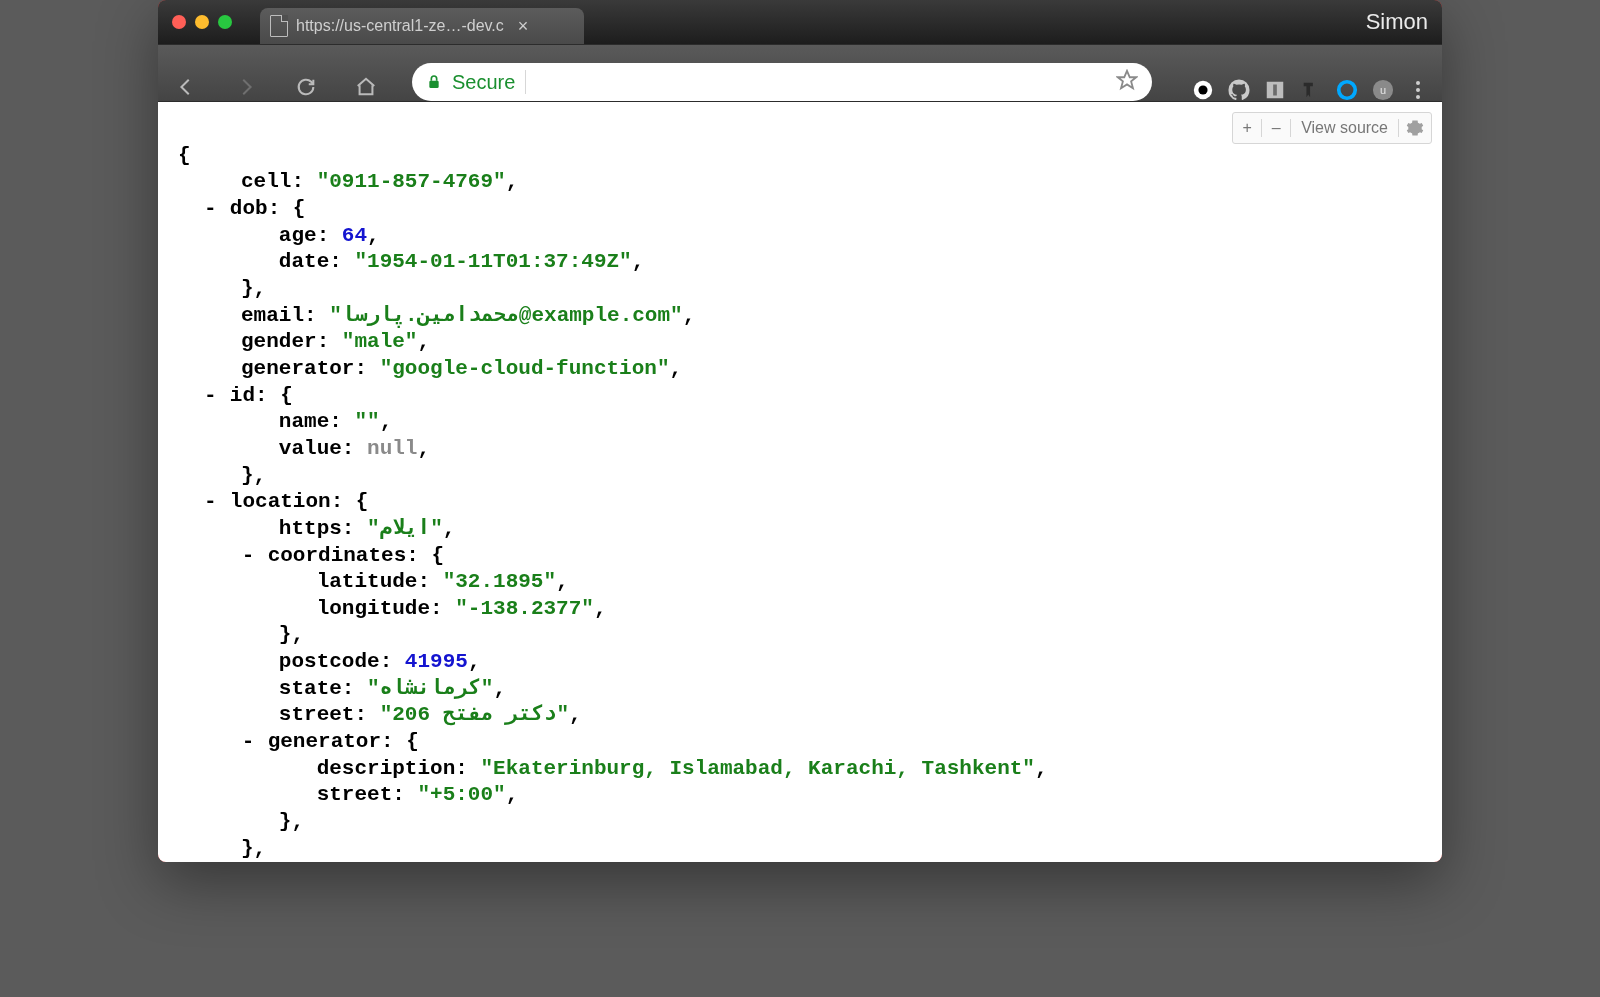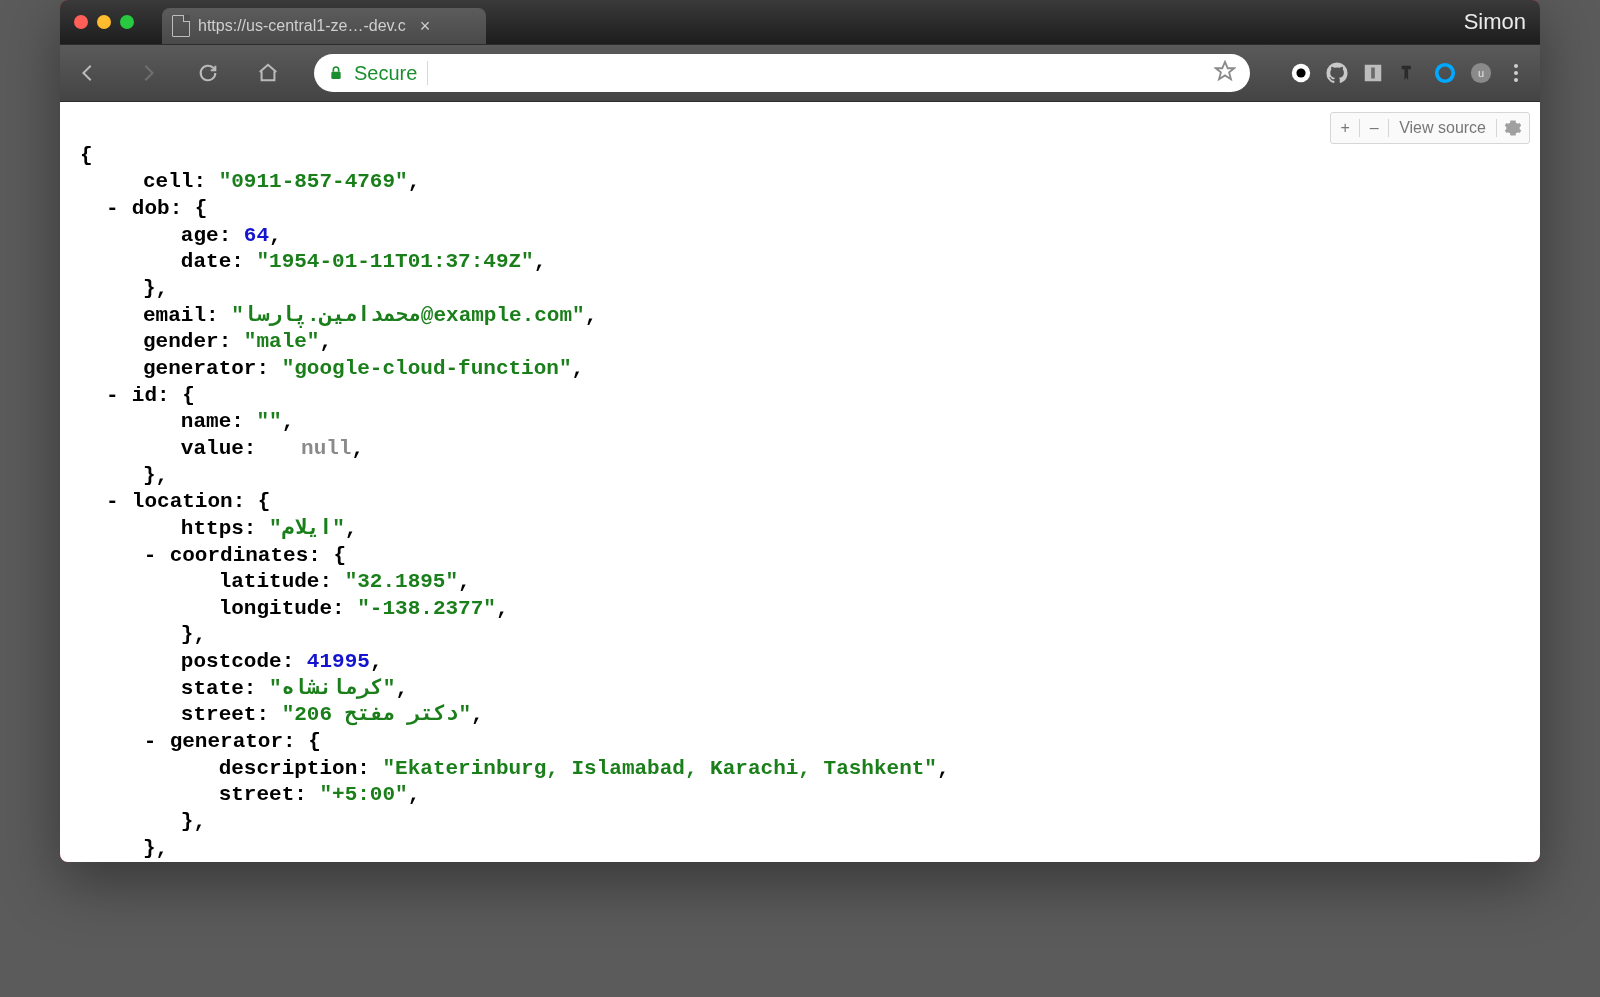--- a/index.html
+++ b/index.html
@@ -1,20 +1,20 @@
 <!DOCTYPE html>
 <html><head>
 <meta charset="utf-8">
 <style>
   html,body{margin:0;padding:0;height:100%;font-family:-apple-system,BlinkMacSystemFont,"Segoe UI",Arial,sans-serif;}
   body{background:#5b5b5b;display:flex;align-items:flex-start;justify-content:center;padding:0;}
 
   
   .window{
-    width:1480px;
+    width:1284px;
     border-radius:8px;
     overflow:hidden;
     box-shadow:0 20px 60px rgba(0,0,0,.4);
     background:#ef4444;
   }
 
   
   .titlebar{
     height:44px;
     background:linear-gradient(#3a3a3a,#1d1d1d);
@@ -52,21 +52,21 @@
   .tab-title{color:#cfcfcf;font-size:16px;white-space:nowrap;overflow:hidden;text-overflow:ellipsis;max-width:230px;}
   .tab-close{color:#cfcfcf;font-size:18px;margin-left:6px;cursor:pointer;}
   .profile{margin-left:auto;color:#eaeaea;font-size:22px;}
 
   
   .toolbar{
     height:56px;
     background:linear-gradient(#5a5a5a,#444);
     border-top:1px solid #2c2c2c;
     border-bottom:1px solid #2c2c2c;
-    display:flex;align-items:center;gap:32px;
+    display:flex;align-items:flex-end;gap:32px;
     padding:0 14px;
   }
   .nav-btn{width:28px;height:28px;display:flex;align-items:center;justify-content:center;color:#bababa;cursor:pointer;}
   .nav-btn svg{width:22px;height:22px;fill:none;stroke:currentColor;stroke-width:2.2;}
   .nav-btn.disabled{color:#6f6f6f;cursor:default;}
   .omnibox{
     flex:1;height:38px;background:#fff;border-radius:20px;display:flex;align-items:center;padding:0 14px;gap:10px;
   }
   .lock{color:#1a8f2f;display:flex;align-items:center;}
   .secure{color:#1a8f2f;font-size:20px;}
@@ -101,21 +101,21 @@
     font-size:21px;
     font-weight:bold;
     line-height:1.27;
     color:#000;
     padding:14px 0 0 20px;
     white-space:pre;
   }
   .k{color:#000;}
   .s{color:#1a7f1a;}
   .n{color:#1414d0;margin-top:20px;}
-  .nl{color:#8a8a8a;margin-left:32px;}
+  .nl{color:#8a8a8a;}
   .pu{color:#000;}
   .tgl{color:#000;display:inline-block;width:14px;text-align:center;}
 </style>
 </head>
 <body>
 
 <div class="window">
 
   <div class="titlebar">
     <div class="traffic">

